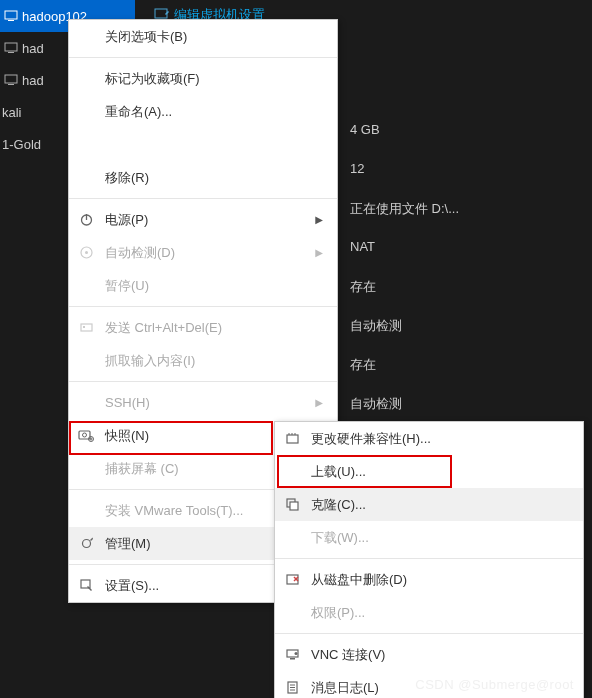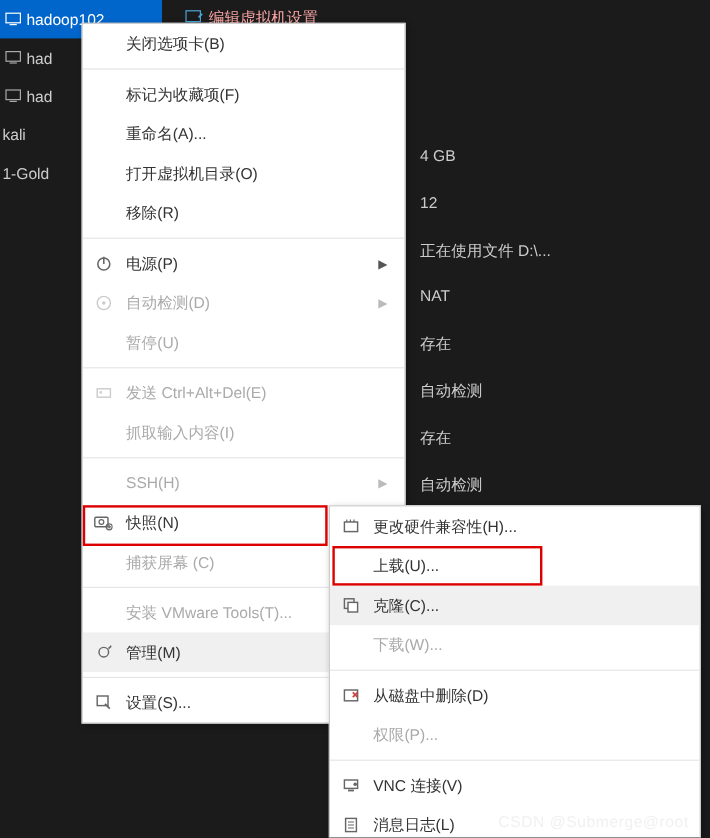--- a/index.html
+++ b/index.html
@@ -4,21 +4,21 @@
   <style>
     * { margin: 0; padding: 0; box-sizing: border-box; font-family: "Microsoft YaHei", Arial, sans-serif; }
     body { background: #1b1b1b; width: 592px; height: 698px; overflow: hidden; position: relative; color: #ccc; font-size: 13px; }
     
     .sidebar { position: absolute; left: 0; top: 0; width: 135px; }
     .vm-item { display: flex; align-items: center; padding: 2px 4px; height: 32px; }
     .vm-item.selected { background: #0066cc; color: #fff; }
     .vm-icon { width: 14px; height: 12px; margin-right: 4px; display: inline-flex; }
     .vm-icon svg { width: 14px; height: 12px; }
     
-    .toolbar-link { position: absolute; left: 154px; top: 6px; display: flex; align-items: center; color: #fca5a5; }
+    .toolbar-link { position: absolute; left: 154px; top: 6px; display: flex; align-items: center; color: #0ea5e9; }
     .toolbar-link .icon { margin-right: 4px; display: inline-flex; }
     
     .properties { position: absolute; left: 350px; top: 110px; }
     .properties .prop-row { height: 27px; color: #ccc; margin-top: 12px; }
     
     .context-menu { position: absolute; background: #fff; border: 1px solid #ccc; box-shadow: 2px 2px 6px rgba(0,0,0,0.3); color: #333; }
     .menu1 { left: 68px; top: 19px; width: 270px; }
     .menu2 { left: 274px; top: 421px; width: 310px; }
     
     .menu-item { display: flex; align-items: center; height: 33px; padding: 0 14px 0 8px; position: relative; }
@@ -107,21 +107,20 @@
     <div class="menu-item">
       <span class="icon"></span>
       <span class="label">标记为收藏项(F)</span>
     </div>
     <div class="menu-item">
       <span class="icon"></span>
       <span class="label">重命名(A)...</span>
     </div>
     <div class="menu-item">
       <span class="icon"></span>
-      <span class="label">打开虚拟机目录(O)</span>
     </div>
     <div class="menu-item">
       <span class="icon"></span>
       <span class="label">移除(R)</span>
     </div>
     <div class="menu-sep"></div>
     <div class="menu-item">
       <span class="icon">
         <svg width="15" height="15" viewBox="0 0 15 15">
           <circle cx="7.5" cy="8" r="5" fill="none" stroke="#666" stroke-width="1.3"></circle>

